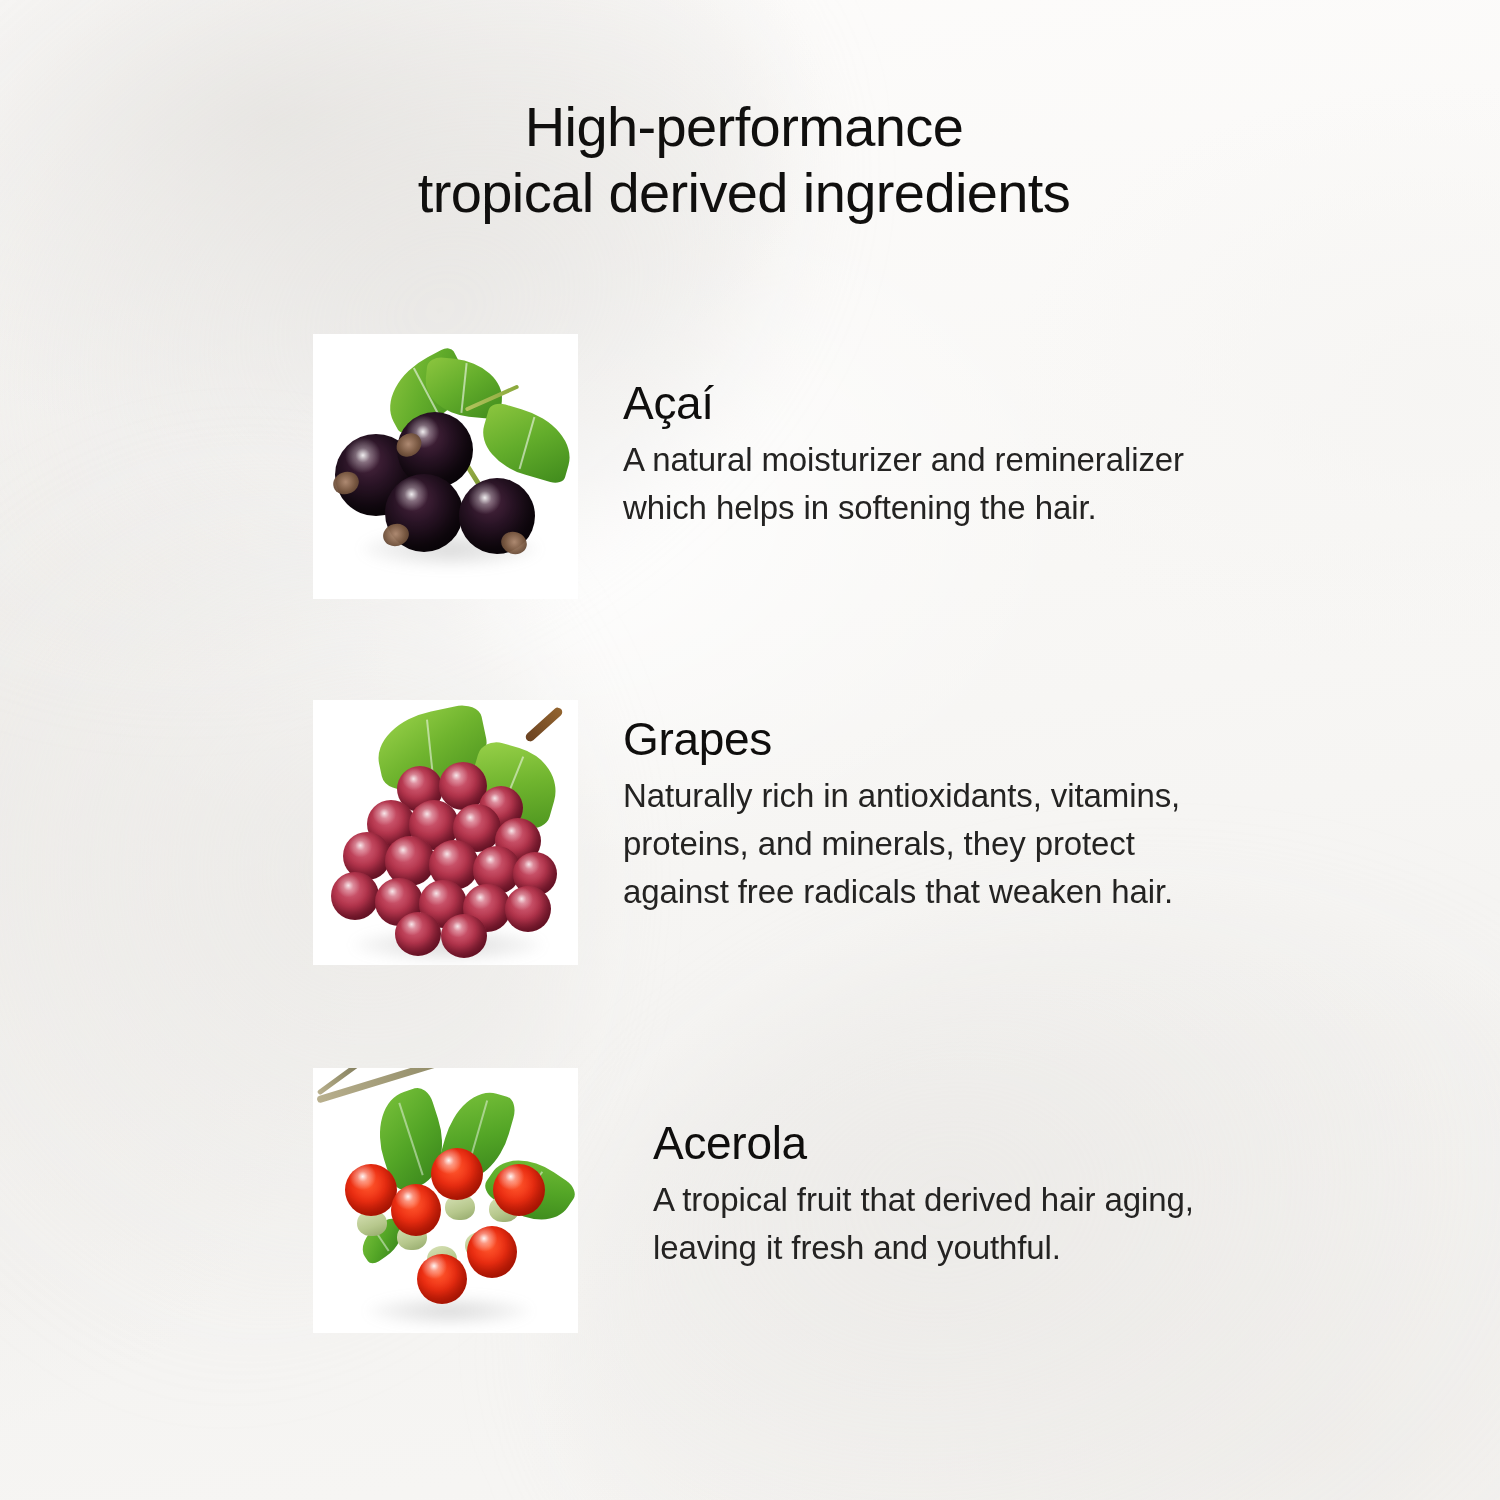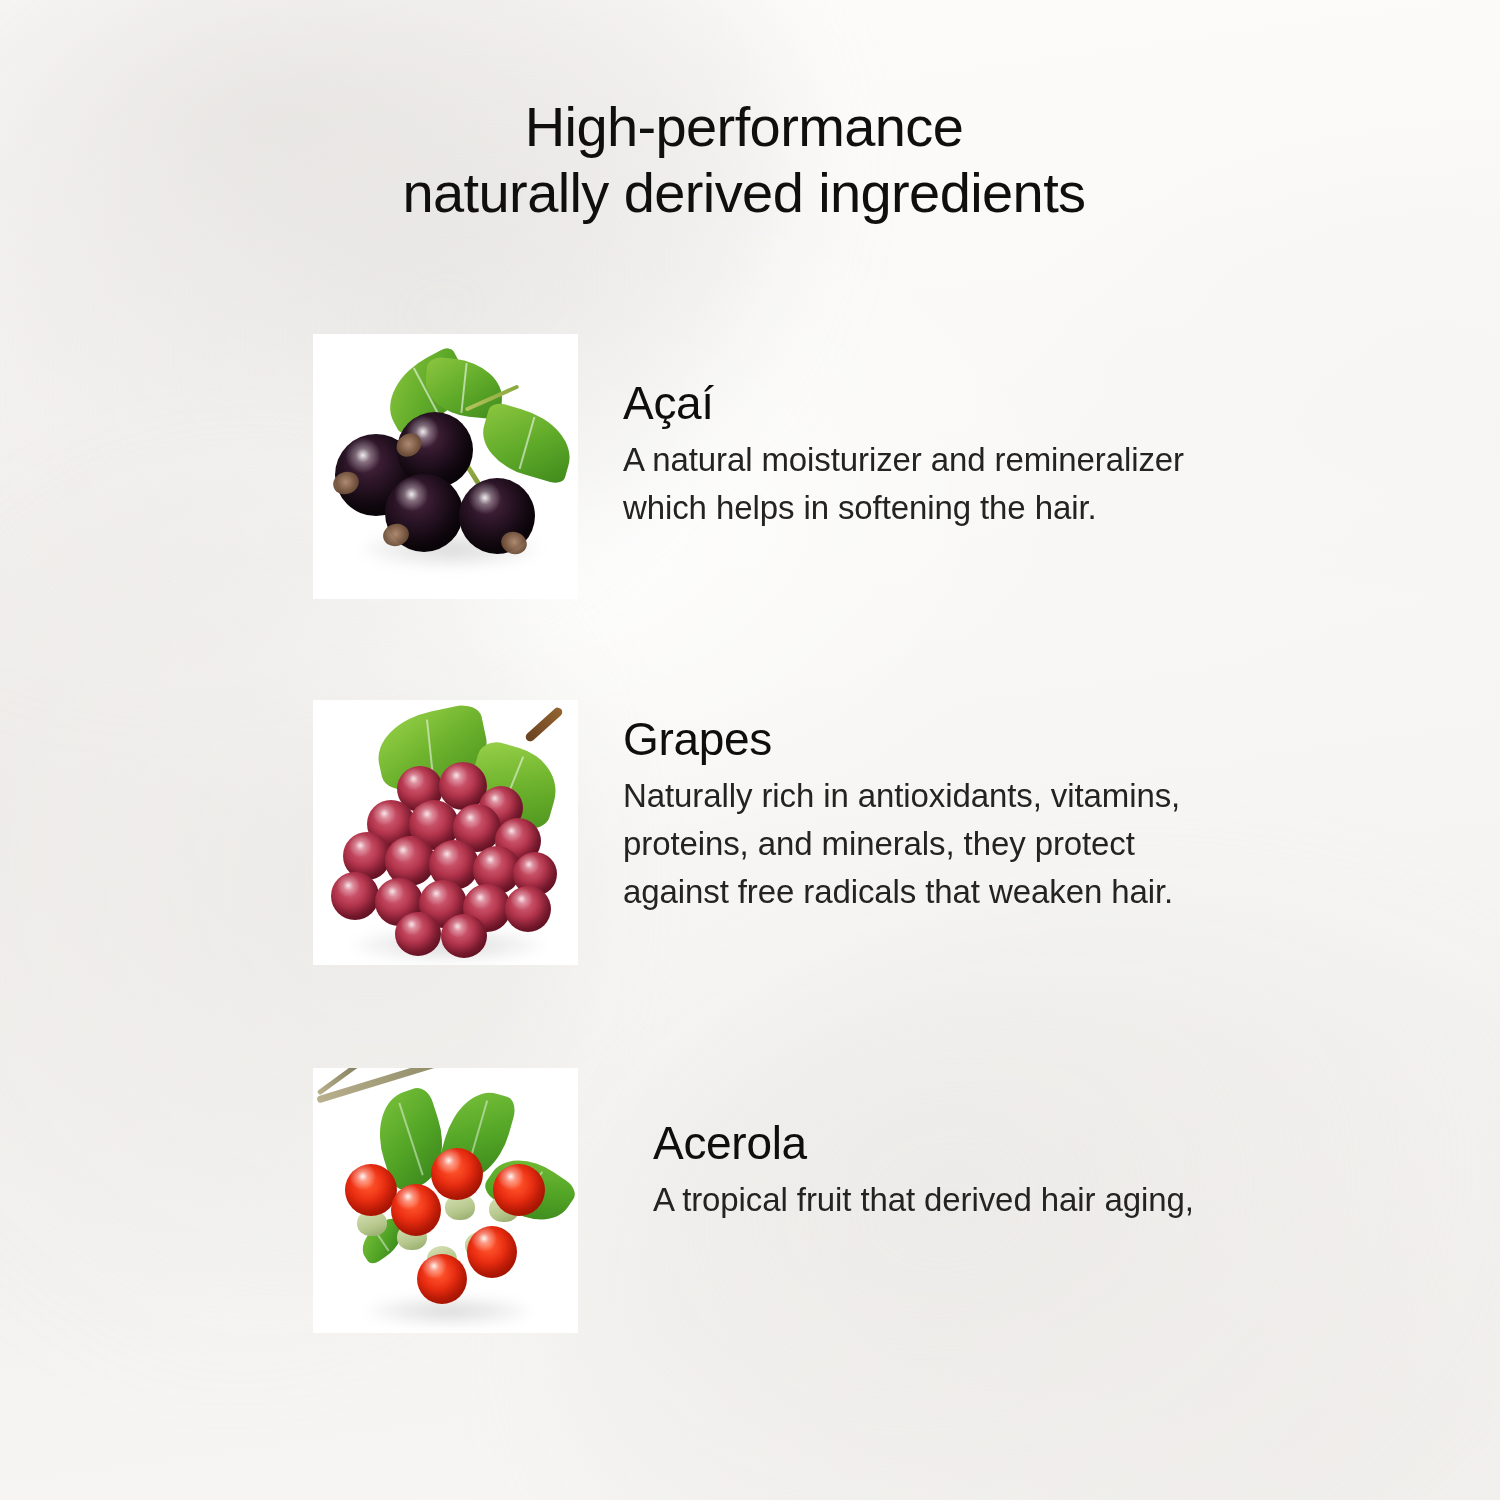--- a/index.html
+++ b/index.html
@@ -214,21 +214,21 @@
 <div id="page">
 
   <div id="bg-layer">
     <div id="bg-swirl-a"></div>
     <div id="bg-swirl-b"></div>
     <div id="bg-swirl-c"></div>
   </div>
 
   <h1 id="headline">
     <span class="hl-line">High-performance</span>
-    <span class="hl-line">naturally derived ingredients</span>
+    <span class="hl-line">tropical derived ingredients</span>
   </h1>
 
   <div class="ingredient-row" id="row-grapes">
 
     <div class="thumb">
 
       <div class="leaf gr-leaf" style="left:64px;top:12px;width:110px;height:72px;
                   border-radius:56% 22% 48% 26%;transform:rotate(-12deg);"></div>
       <div class="leaf gr-leaf" style="left:158px;top:48px;width:86px;height:74px;
                   border-radius:24% 56% 22% 54%;transform:rotate(16deg);"></div>
@@ -341,17 +341,18 @@
       <div class="ac-berry" style="left:118px;top:80px;width:52px;height:52px;"></div>
       <div class="ac-berry" style="left:180px;top:96px;width:52px;height:52px;"></div>
       <div class="ac-berry" style="left:154px;top:158px;width:50px;height:52px;"></div>
       <div class="ac-berry" style="left:104px;top:186px;width:50px;height:50px;"></div>
     </div>
 
     <div class="ingredient-text">
       <div class="ing-title">Acerola</div>
       <div class="ing-desc">
         <span class="dl">A tropical fruit that derived hair aging,</span>
+        <span class="dl">leaving it fresh and youthful.</span>
       </div>
     </div>
   </div>
 
 </div>
 
 </body></html>

